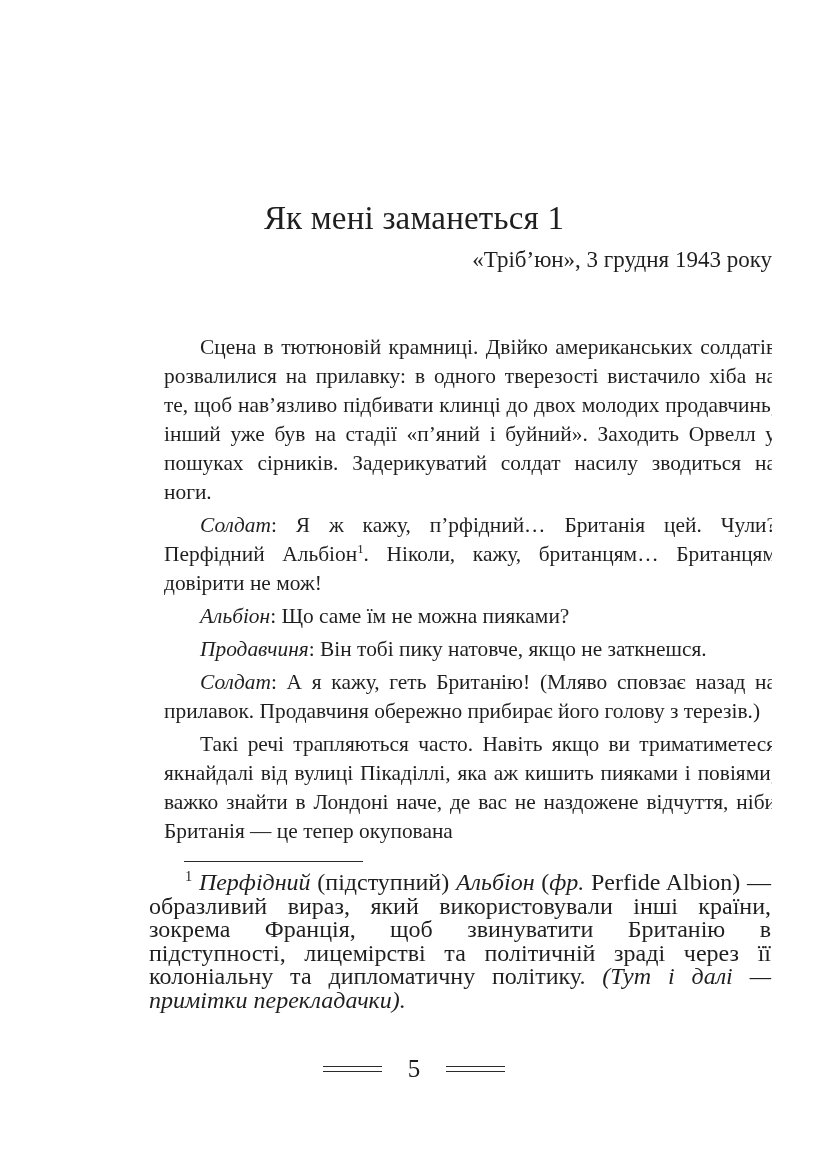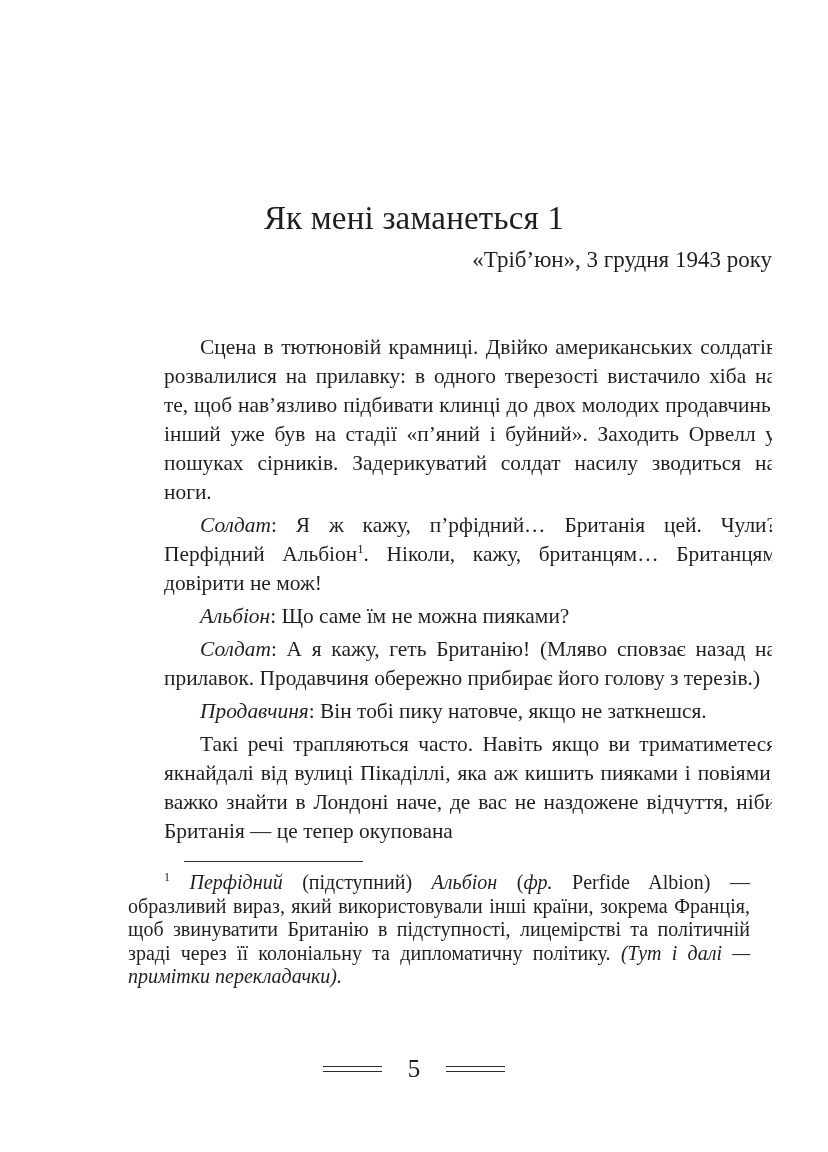--- a/index.html
+++ b/index.html
@@ -50,23 +50,23 @@
     line-height: 0;
     vertical-align: super;
   }
   .footnote-rule {
     width: 179px;
     margin: 15px 0 0 128px;
     border: none;
     border-top: 1.6px solid #2a2a2a;
   }
   .footnote {
-    margin: 9px 0 0 72px;
+    margin: 9px 0 0 93px;
     width: 622px;
-    font-size: 20px;
+    font-size: 24px;
     line-height: 23.6px;
     text-align: justify;
     text-indent: 36px;
   }
   .page-footer {
     position: absolute;
     left: 0;
     top: 1056px;
     width: 100%;
     display: flex;
@@ -96,22 +96,22 @@
 
   <header>
     <h1 class="chapter-title">Як мені заманеться 1</h1>
     <div class="chapter-subtitle">«Тріб’юн», 3 грудня 1943 року</div>
   </header>
 
   <main class="body-text">
       <p class="para"><span>Сцена в тютюновій крамниці. Двійко американських солдатів розвалилися на прилавку: в одного тверезості вистачило хіба на те, щоб нав’язливо підбивати клинці до двох молодих продавчинь, інший уже був на стадії «п’яний і буйний». Заходить Орвелл у пошуках сірників. Задерикуватий солдат насилу зводиться на ноги.</span></p>
       <p class="para"><span style="font-style: italic;">Солдат</span><span>: Я ж кажу, п’рфідний… Британія цей. Чули? Перфідний Альбіон</span><sup>1</sup><span>. Ніколи, кажу, британцям… Британцям довірити не мож!</span></p>
       <p class="para"><span style="font-style: italic;">Альбіон</span><span>: Що саме їм не можна пияками?</span></p>
+      <p class="para"><span style="font-style: italic;">Продавчиня</span><span>: Він тобі пику натовче, якщо не заткнешся.</span></p>
       <p class="para"><span style="font-style: italic;">Солдат</span><span>: А я кажу, геть Британію! (Мляво сповзає назад на прилавок. Продавчиня обережно прибирає його голову з терезів.)</span></p>
-      <p class="para"><span style="font-style: italic;">Продавчиня</span><span>: Він тобі пику натовче, якщо не заткнешся.</span></p>
       <p class="para"><span>Такі речі трапляються часто. Навіть якщо ви триматиметеся якнайдалі від вулиці Пікаділлі, яка аж кишить пияками і повіями, важко знайти в Лондоні наче, де вас не наздожене відчуття, ніби Британія — це тепер окупована</span></p>
     </main>
 
   <hr class="footnote-rule">
 
   <div class="footnote"><sup>1</sup><span style="font-style: italic;"> Перфідний</span><span> (підступний) </span><span style="font-style: italic;">Альбіон</span><span> (</span><span style="font-style: italic;">фр.</span><span> Perfide Albion) — образливий вираз, який використовували інші країни, зокрема Франція, щоб звинуватити Британію в підступності, лицемірстві та політичній зраді через її колоніальну та дипломатичну політику. </span><span style="font-style: italic;">(Тут і далі — примітки перекладачки).</span></div>
 
   <footer class="page-footer">
     <span class="rule-double"></span>
     <span class="page-number">5</span>

